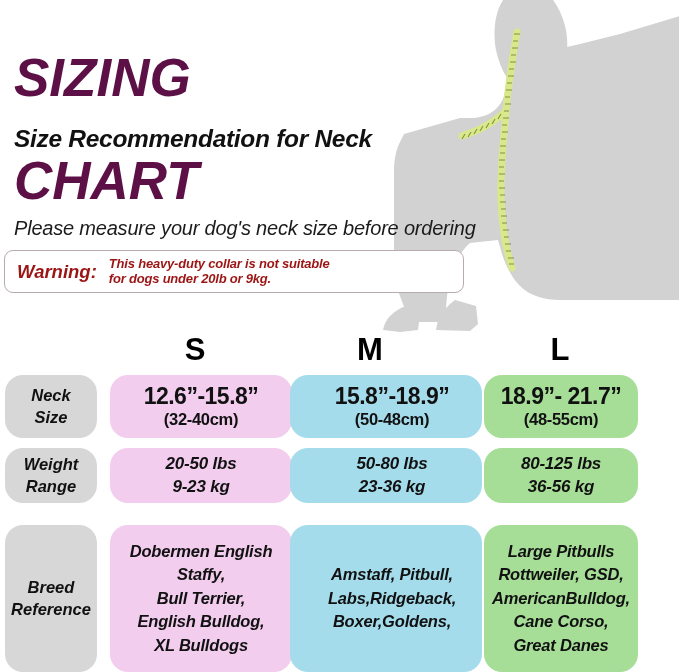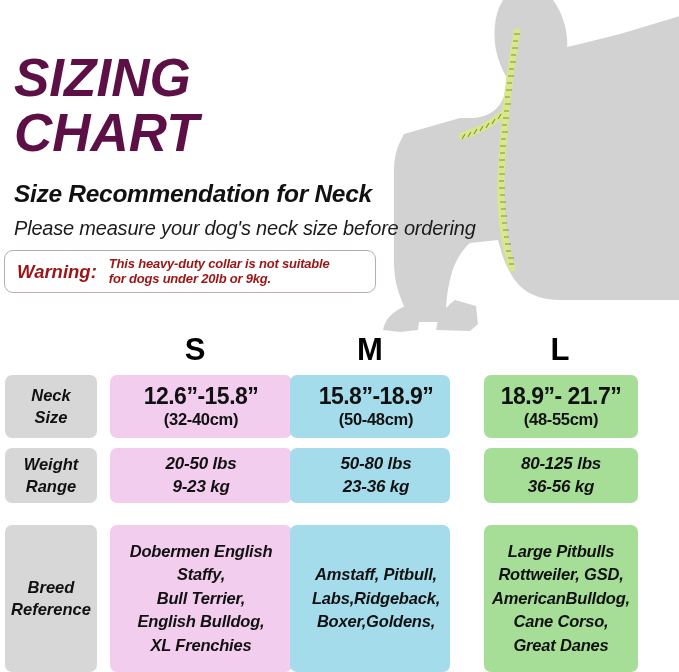--- a/index.html
+++ b/index.html
@@ -57,21 +57,21 @@
     color: #1b1b1b;
     white-space: nowrap;
     letter-spacing: -0.2px;
   }
 
   
   #warning-box {
     position: absolute;
     left: 4px;
     top: 250px;
-    width: 372px;
+    width: 460px;
     height: 43px;
     box-sizing: border-box;
     border: 1px solid #b9aab2;
     border-radius: 9px;
     background: #ffffff;
     display: flex;
     align-items: center;
     z-index: 2;
   }
   #warning-label {
@@ -111,39 +111,39 @@
     height: 40px;
     line-height: 40px;
   }
   #col-header-s { left: 110px; width: 170px; }
   #col-header-m { left: 290px; width: 160px; }
   #col-header-l { left: 467px; width: 186px; }
 
   .cell {
     position: absolute;
     box-sizing: border-box;
-    border-radius: 7px;
+    border-radius: 18px;
     display: flex;
     flex-direction: column;
     align-items: center;
     justify-content: center;
     text-align: center;
     color: #111111;
     font-style: italic;
     font-weight: bold;
   }
   .label-cell {
     background: #d7d7d7;
     left: 5px;
     width: 92px;
     font-size: 16.5px;
     line-height: 1.28;
   }
   .pink  { background: #f2cdee; left: 110px; width: 182px; justify-content: center; }
-  .blue  { background: #a5dcec; left: 290px; width: 160px; padding-left: 12px; }
+  .blue  { background: #a5dcec; left: 290px; width: 192px; padding-left: 12px; }
   .green { background: #a6dd97; left: 467px; width: 154px; margin-left: 17px; }
 
   
   .row-neck   { top: 45px;  height: 63px; }
   .row-weight { top: 118px; height: 55px; }
   .row-breed  { top: 195px; height: 147px; }
 
   .neck-main {
     font-size: 23px;
     font-style: normal;
@@ -246,22 +246,22 @@
              M499,160h6 M499,167h5 M499,174h6 M499,181h5 M499,188h6 M500,195h5
              M500,202h6 M501,209h5 M501,216h6 M502,223h5 M503,230h6 M504,237h5
              M505,244h6 M506,251h5 M508,258h6 M509,264h5"></path>
     <path d="M501,114l-3,5 M495,119l-3,5 M489,123l-3,5 M483,126l-3,5
              M477,129l-3,5 M471,132l-3,5 M465,134l-3,5"></path>
   </g>
 </svg>
 
 <div id="headline-block">
   <div id="title-line-1">SIZING</div>
+  <div id="subtitle">Size Recommendation for Neck</div>
   <div id="title-line-2">CHART</div>
-  <div id="subtitle">Size Recommendation for Neck</div>
   <div id="instruction">Please measure your dog's neck size before ordering</div>
 </div>
 
 <div id="warning-box">
   <div id="warning-label">Warning:</div>
   <div id="warning-text">
     <div>This heavy-duty collar is not suitable</div>
     <div>for dogs under 20lb or 9kg.</div>
   </div>
 </div>
@@ -308,21 +308,21 @@
 
   <div class="cell label-cell row-breed">
     <div>Breed</div>
     <div>Reference</div>
   </div>
   <div class="cell pink row-breed">
     <div class="breed-line">Dobermen English</div>
     <div class="breed-line">Staffy,</div>
     <div class="breed-line">Bull Terrier,</div>
     <div class="breed-line">English Bulldog,</div>
-    <div class="breed-line">XL Frenchies</div>
+    <div class="breed-line">XL Bulldogs</div>
   </div>
   <div class="cell blue row-breed">
     <div class="breed-line">Amstaff, Pitbull,</div>
     <div class="breed-line">Labs,Ridgeback,</div>
     <div class="breed-line">Boxer,Goldens,</div>
   </div>
   <div class="cell green row-breed">
     <div class="breed-line">Large Pitbulls</div>
     <div class="breed-line">Rottweiler, GSD,</div>
     <div class="breed-line">AmericanBulldog,</div>

